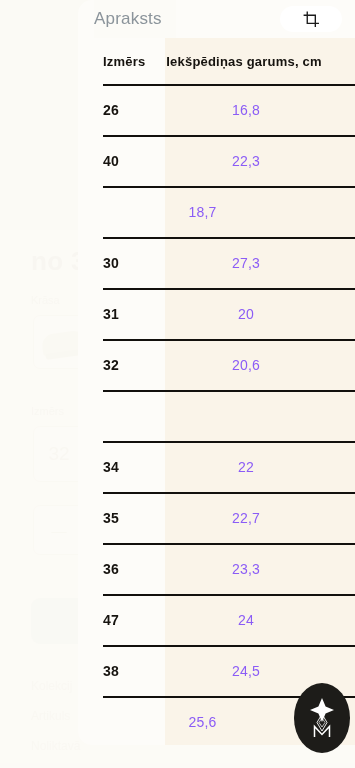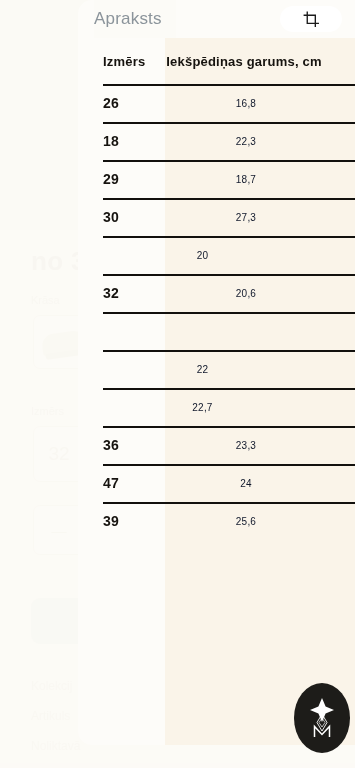--- a/index.html
+++ b/index.html
@@ -195,21 +195,21 @@
   }
   #table {
     position: absolute;
     left: 0;
     top: 38px;
     right: 0;
   }
   .row {
     display: flex;
     align-items: center;
-    height: 38px;
+    height: 51px;
     position: relative;
   }
   .row.hdr { height: 46px; }
   .row:not(.hdr):before {
     content: "";
     position: absolute;
     left: 25px;
     right: 0;
     top: 0;
     height: 2px;
@@ -220,22 +220,22 @@
     box-sizing: border-box;
     padding-left: 25px;
     font-size: 14px;
     font-weight: bold;
     color: #16130f;
     letter-spacing: 0.2px;
   }
   .c-len {
     flex: 1;
     text-align: center;
-    font-size: 10px;
-    color: #0f172a;
+    font-size: 14px;
+    color: #8b5cf6;
     padding-right: 28px;
     letter-spacing: 0.2px;
   }
   .row.hdr .c-size,
   .row.hdr .c-len {
     font-size: 13px;
     font-weight: bold;
     color: #16130f;
   }
   .row.hdr .c-len { padding-right: 32px; }
@@ -290,56 +290,61 @@
     <div class="row hdr">
       <div class="c-size">Izmērs</div>
       <div class="c-len">Iekšpēdiņas garums, cm</div>
     </div>
 
     <div class="row">
       <div class="c-size">26</div>
       <div class="c-len">16,8</div>
     </div>
     <div class="row">
-      <div class="c-size">18</div>
+      <div class="c-size">40</div>
       <div class="c-len">22,3</div>
     </div>
     <div class="row">
-      <div class="c-size">29</div>
       <div class="c-len">18,7</div>
     </div>
     <div class="row">
       <div class="c-size">30</div>
       <div class="c-len">27,3</div>
     </div>
     <div class="row">
+      <div class="c-size">31</div>
       <div class="c-len">20</div>
     </div>
     <div class="row">
       <div class="c-size">32</div>
       <div class="c-len">20,6</div>
     </div>
     <div class="row">
     </div>
     <div class="row">
+      <div class="c-size">34</div>
       <div class="c-len">22</div>
     </div>
     <div class="row">
+      <div class="c-size">35</div>
       <div class="c-len">22,7</div>
     </div>
     <div class="row">
       <div class="c-size">36</div>
       <div class="c-len">23,3</div>
     </div>
     <div class="row">
       <div class="c-size">47</div>
       <div class="c-len">24</div>
     </div>
     <div class="row">
-      <div class="c-size">39</div>
+      <div class="c-size">38</div>
+      <div class="c-len">24,5</div>
+    </div>
+    <div class="row">
       <div class="c-len">25,6</div>
     </div>
 
   </div>
 </div>
 
 <div id="tabbar">
   <div id="tab-apraksts">Apraksts</div>
 
   <div id="crop-button">

